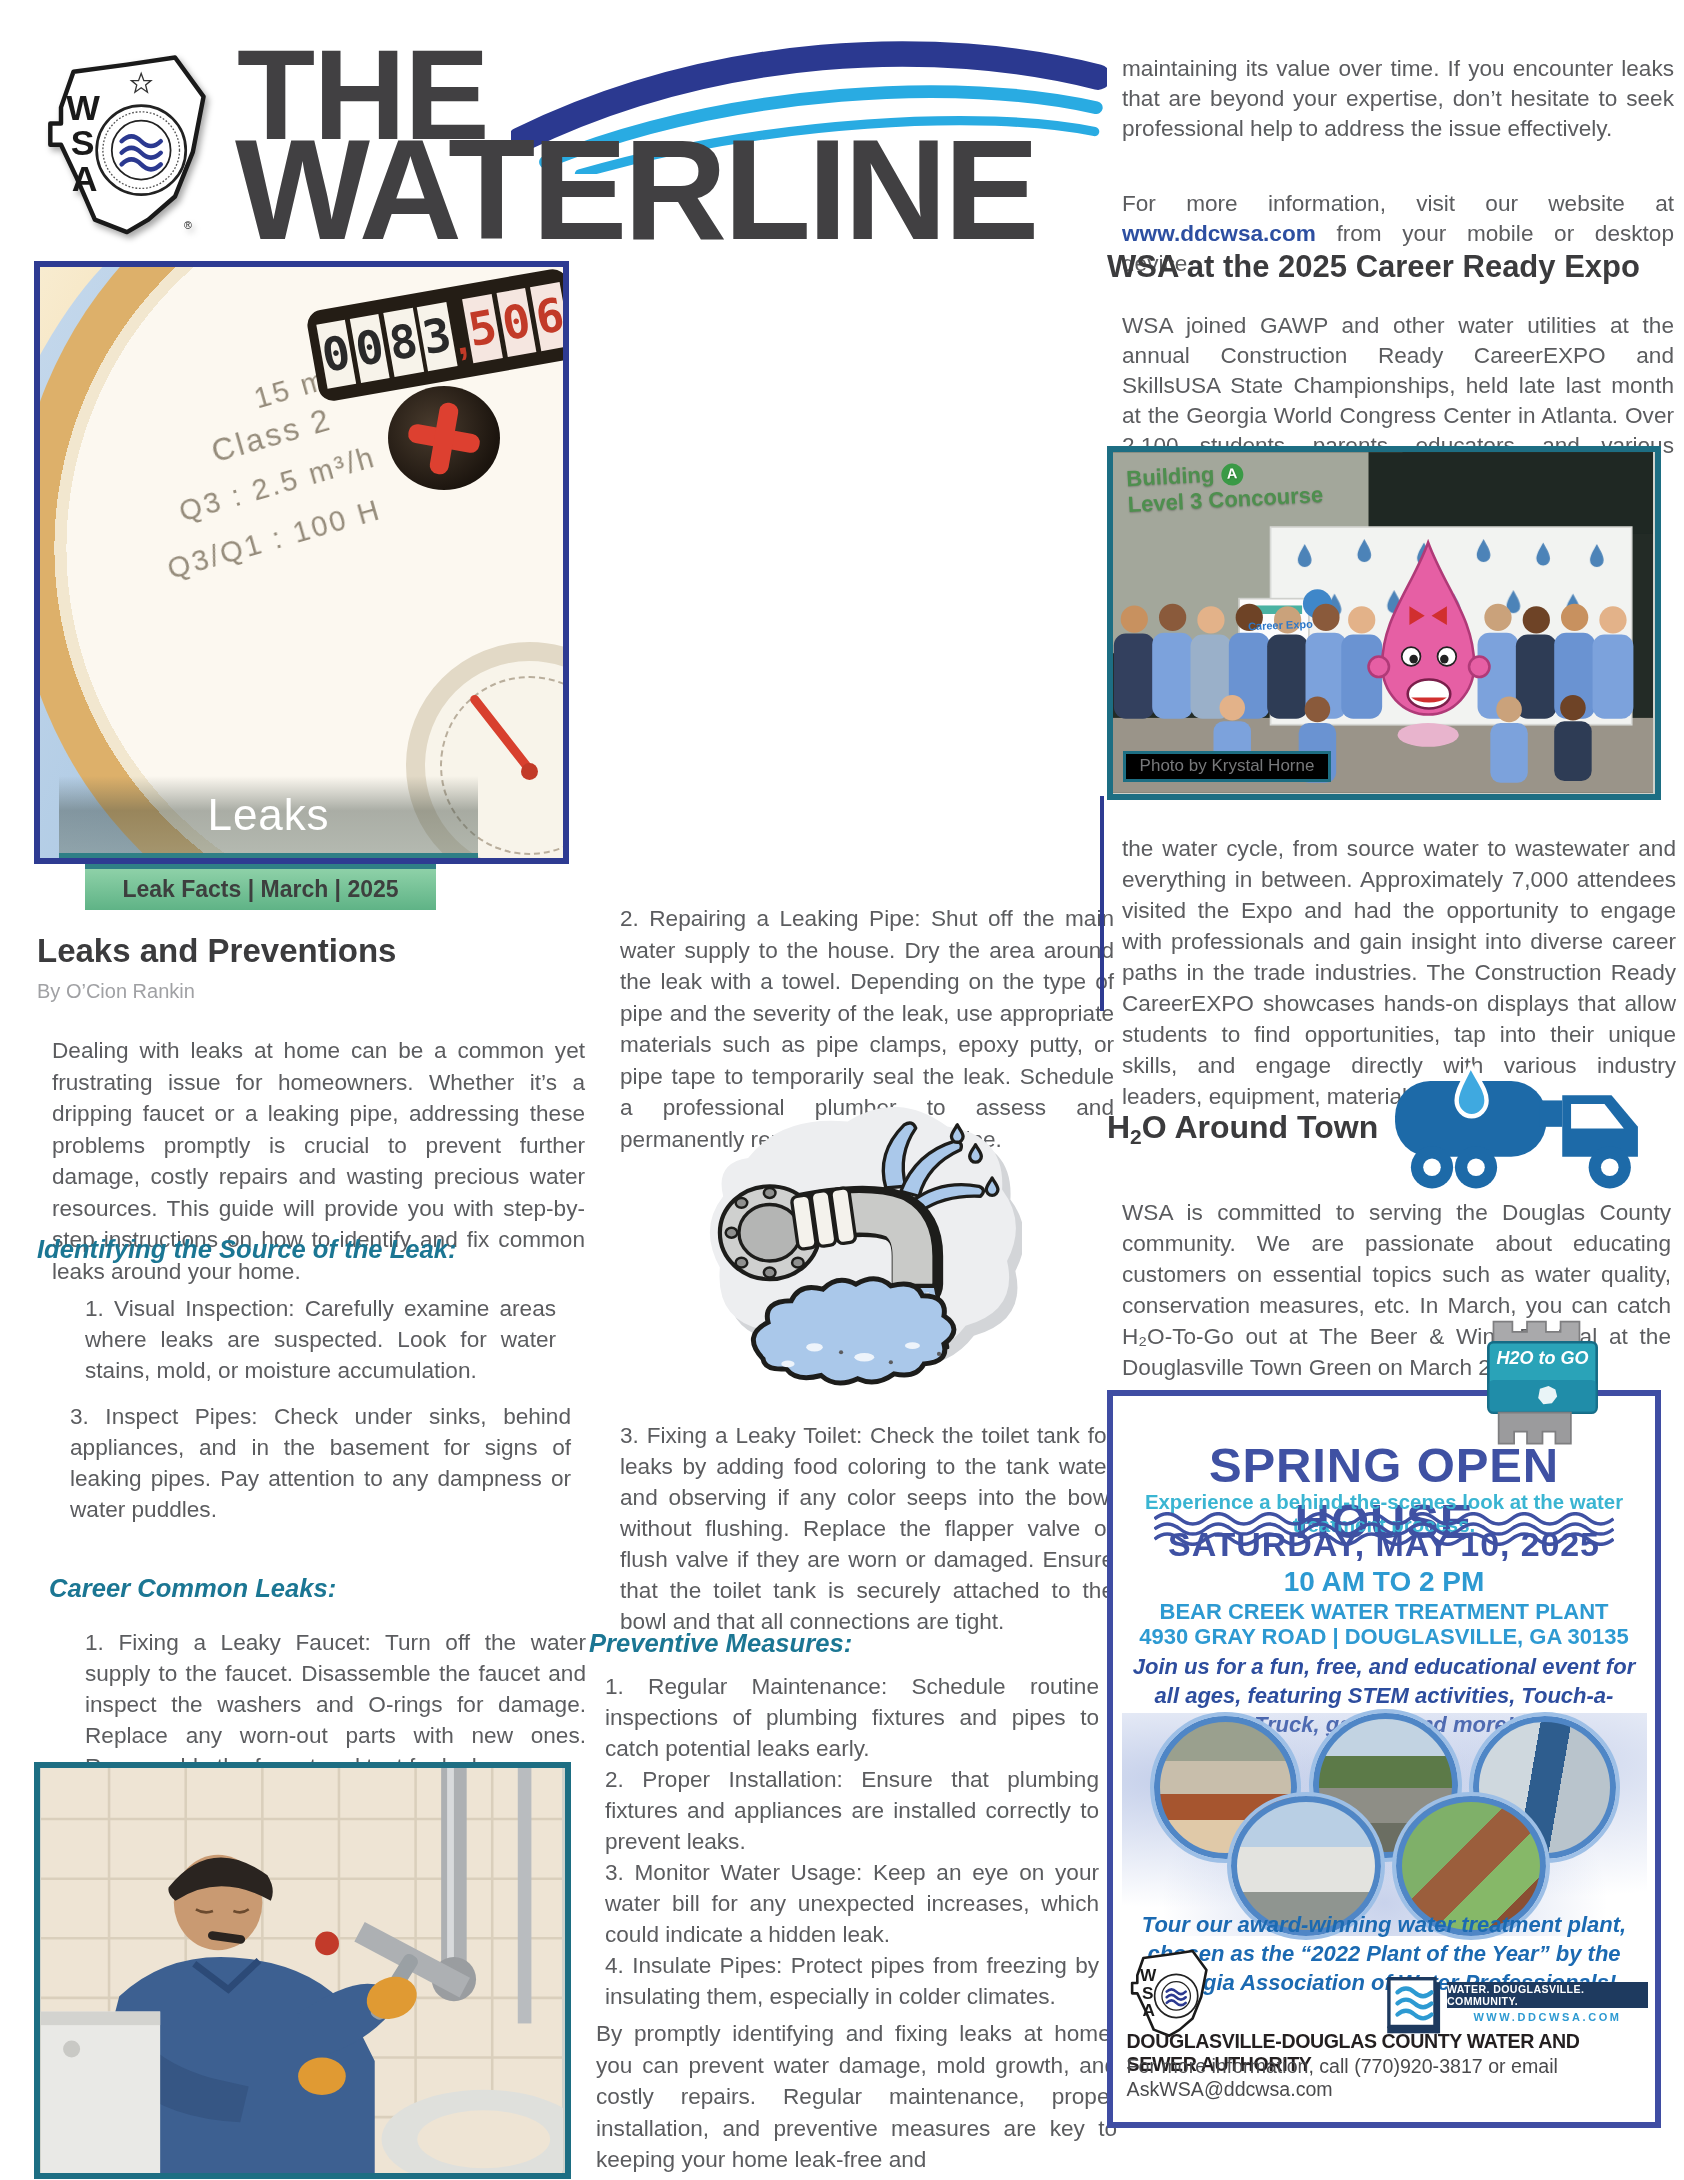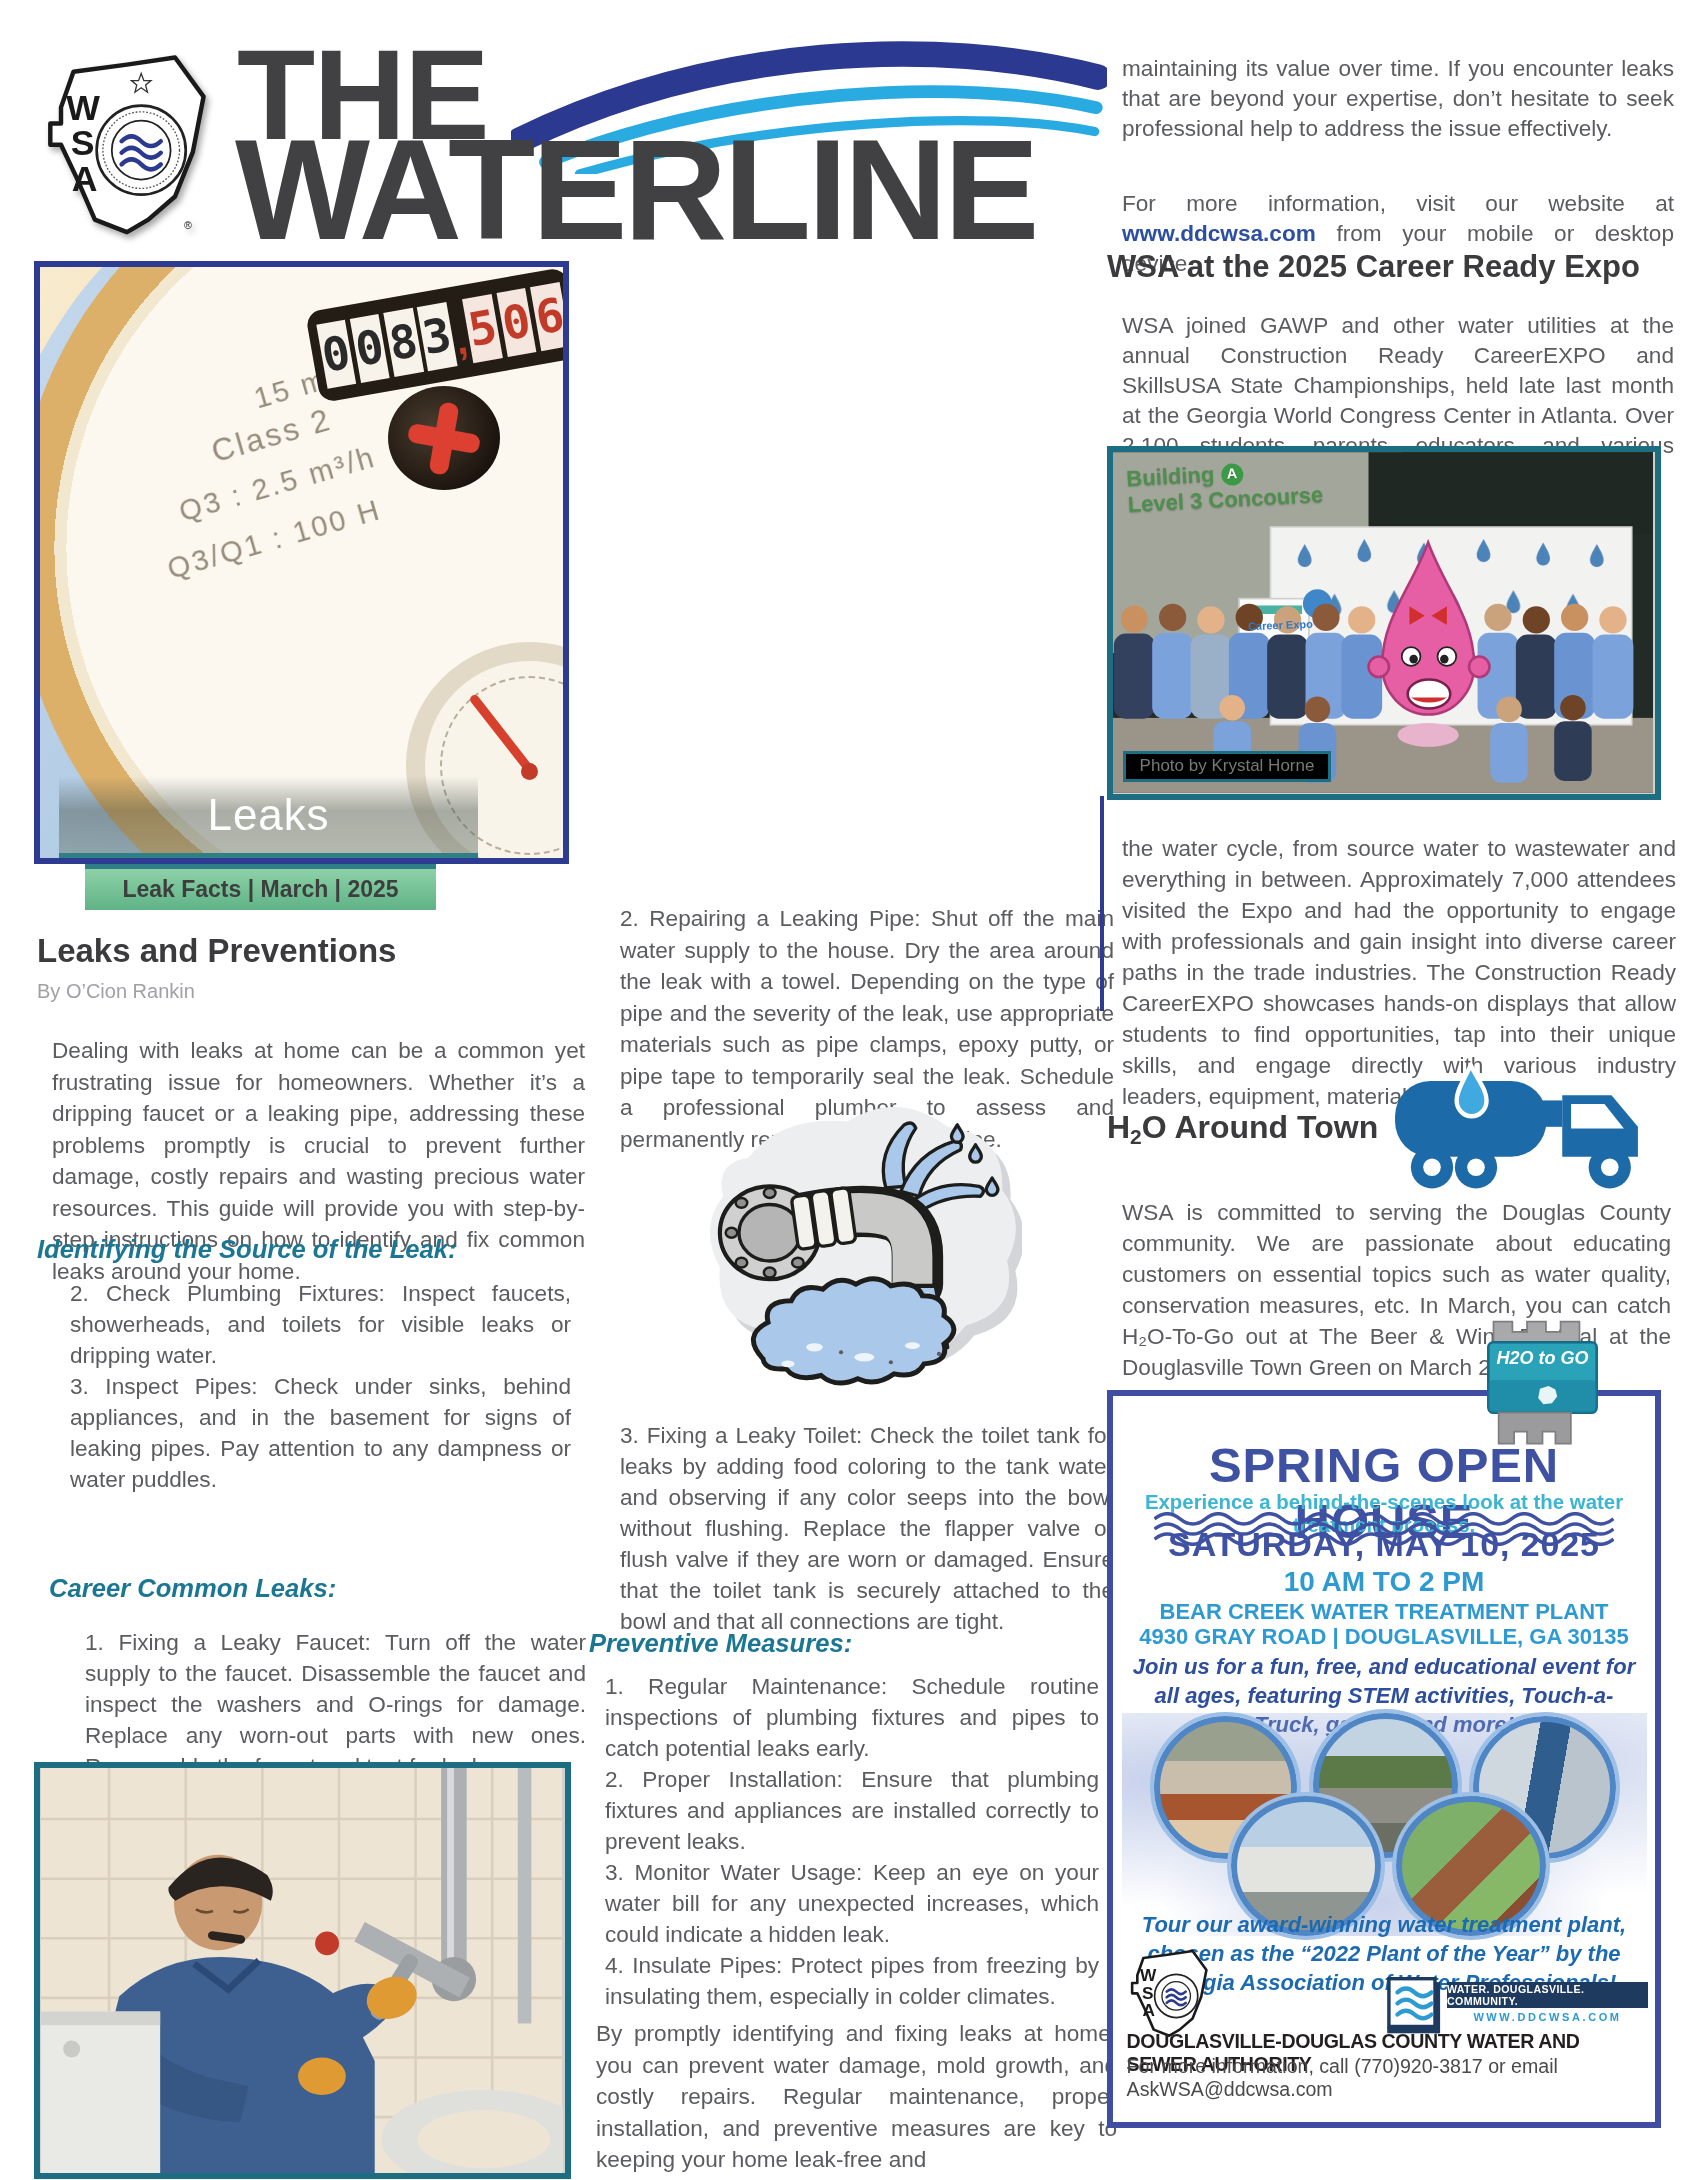--- a/index.html
+++ b/index.html
@@ -152,21 +152,21 @@
       <span>Leaks</span>
     </div>
   </div>
   <div class="abs leak-facts">Leak Facts | March | 2025</div>
 
   <h2 class="sec-head" style="left:37px; top:932px; font-size:33px;">Leaks and Preventions</h2>
   <div class="abs" style="left:37px; top:980px; color:#a0a1a4; font-size:20px;">By O’Cion Rankin</div>
   <p class="bt" style="left:37px; top:1020px; width:533px;">Dealing with leaks at home can be a common yet frustrating issue for homeowners. Whether it’s a dripping faucet or a leaking pipe, addressing these problems promptly is crucial to prevent further damage, costly repairs and wasting precious water resources. This guide will provide you with step-by-step instructions on how to identify and fix common leaks around your home.</p>
   <h3 class="teal-head" style="left:37px; top:1235px;">Identifying the Source of the Leak:</h3>
   <div class="abs" style="left:70px; top:1278px; width:501px;">
-    <p class="bt" style="position:static; line-height:31px; margin:0;">2. Check Plumbing Fixtures: Inspect faucets, showerheads, and toilets for visible leaks or dripping water.</p>
+    <p class="bt" style="position:static; line-height:31px;">1. Visual Inspection: Carefully examine areas where leaks are suspected. Look for water stains, mold, or moisture accumulation.</p>
     <p class="bt" style="position:static; line-height:31px; margin:0;">3. Inspect Pipes: Check under sinks, behind appliances, and in the basement for signs of leaking pipes. Pay attention to any dampness or water puddles.</p>
   </div>
   <h3 class="teal-head" style="left:49px; top:1574px;">Career Common Leaks:</h3>
   <p class="bt" style="left:70px; top:1612px; width:501px; line-height:31px;">1. Fixing a Leaky Faucet: Turn off the water supply to the faucet. Disassemble the faucet and inspect the washers and O-rings for damage. Replace any worn-out parts with new ones. Reassemble the faucet and test for leaks.</p>
 
   <div class="abs framed-teal" style="left:34px; top:1762px; width:537px; height:417px;">
     <svg width="523" height="407" viewBox="0 0 612 478">
       <rect width="612" height="478" fill="#eee4d4"></rect>
       <g stroke="#dacfbc" stroke-width="3">
         <line x1="0" y1="60" x2="612" y2="60"></line>

